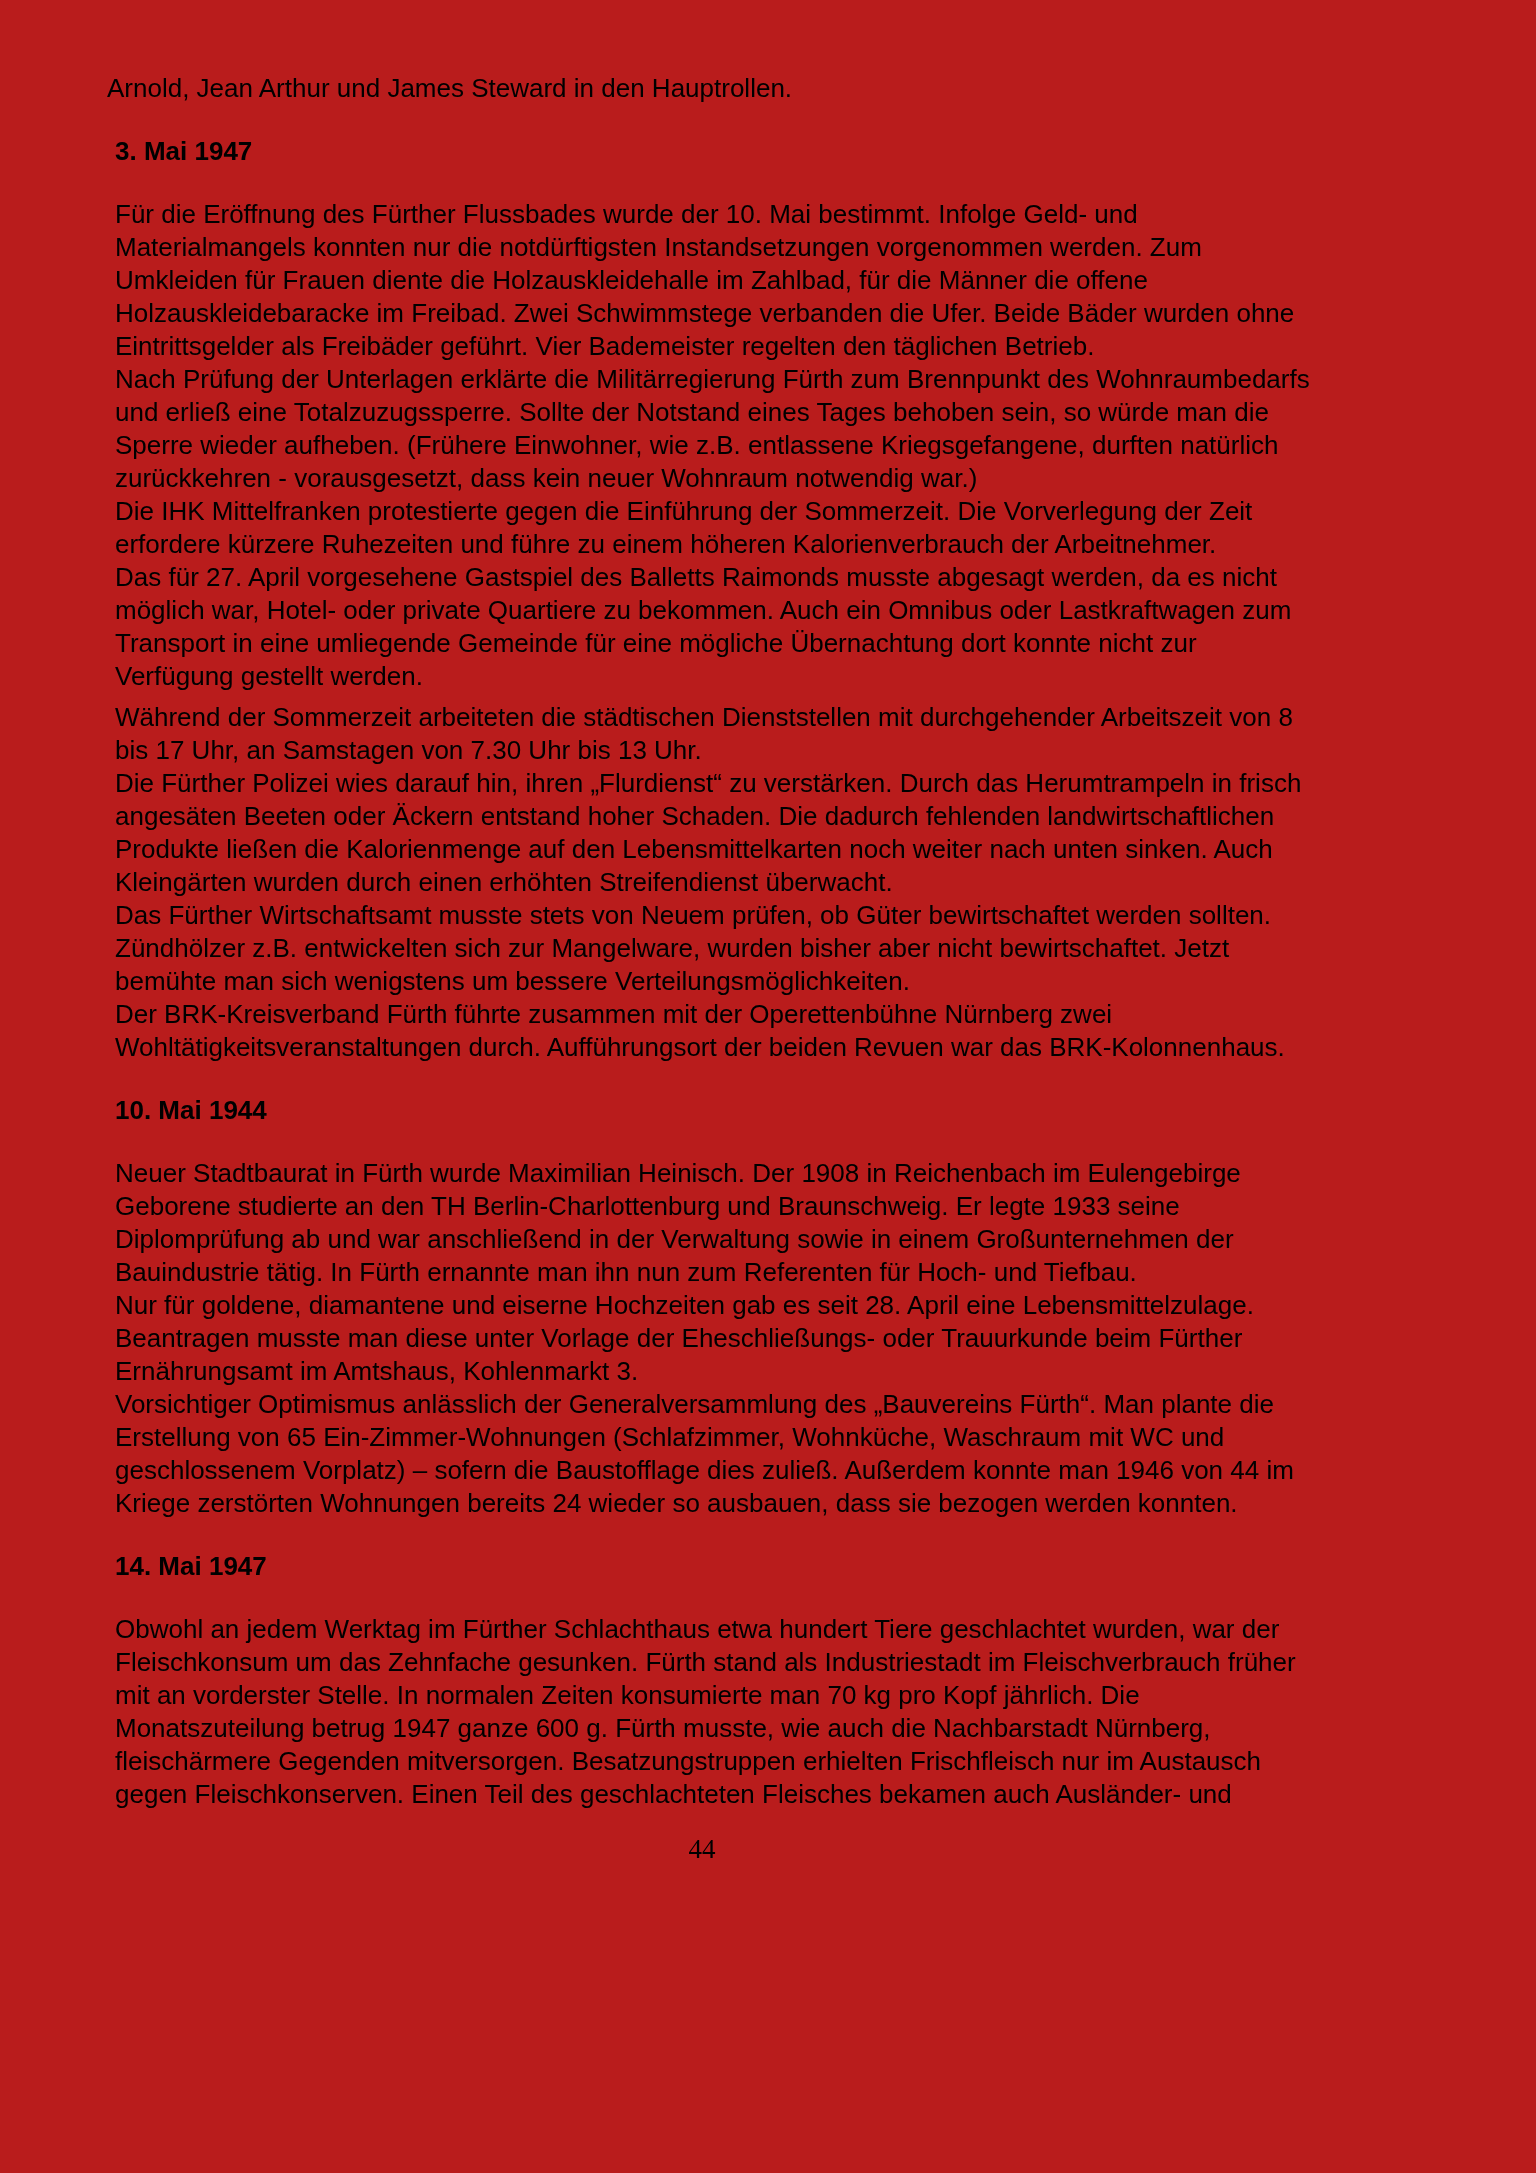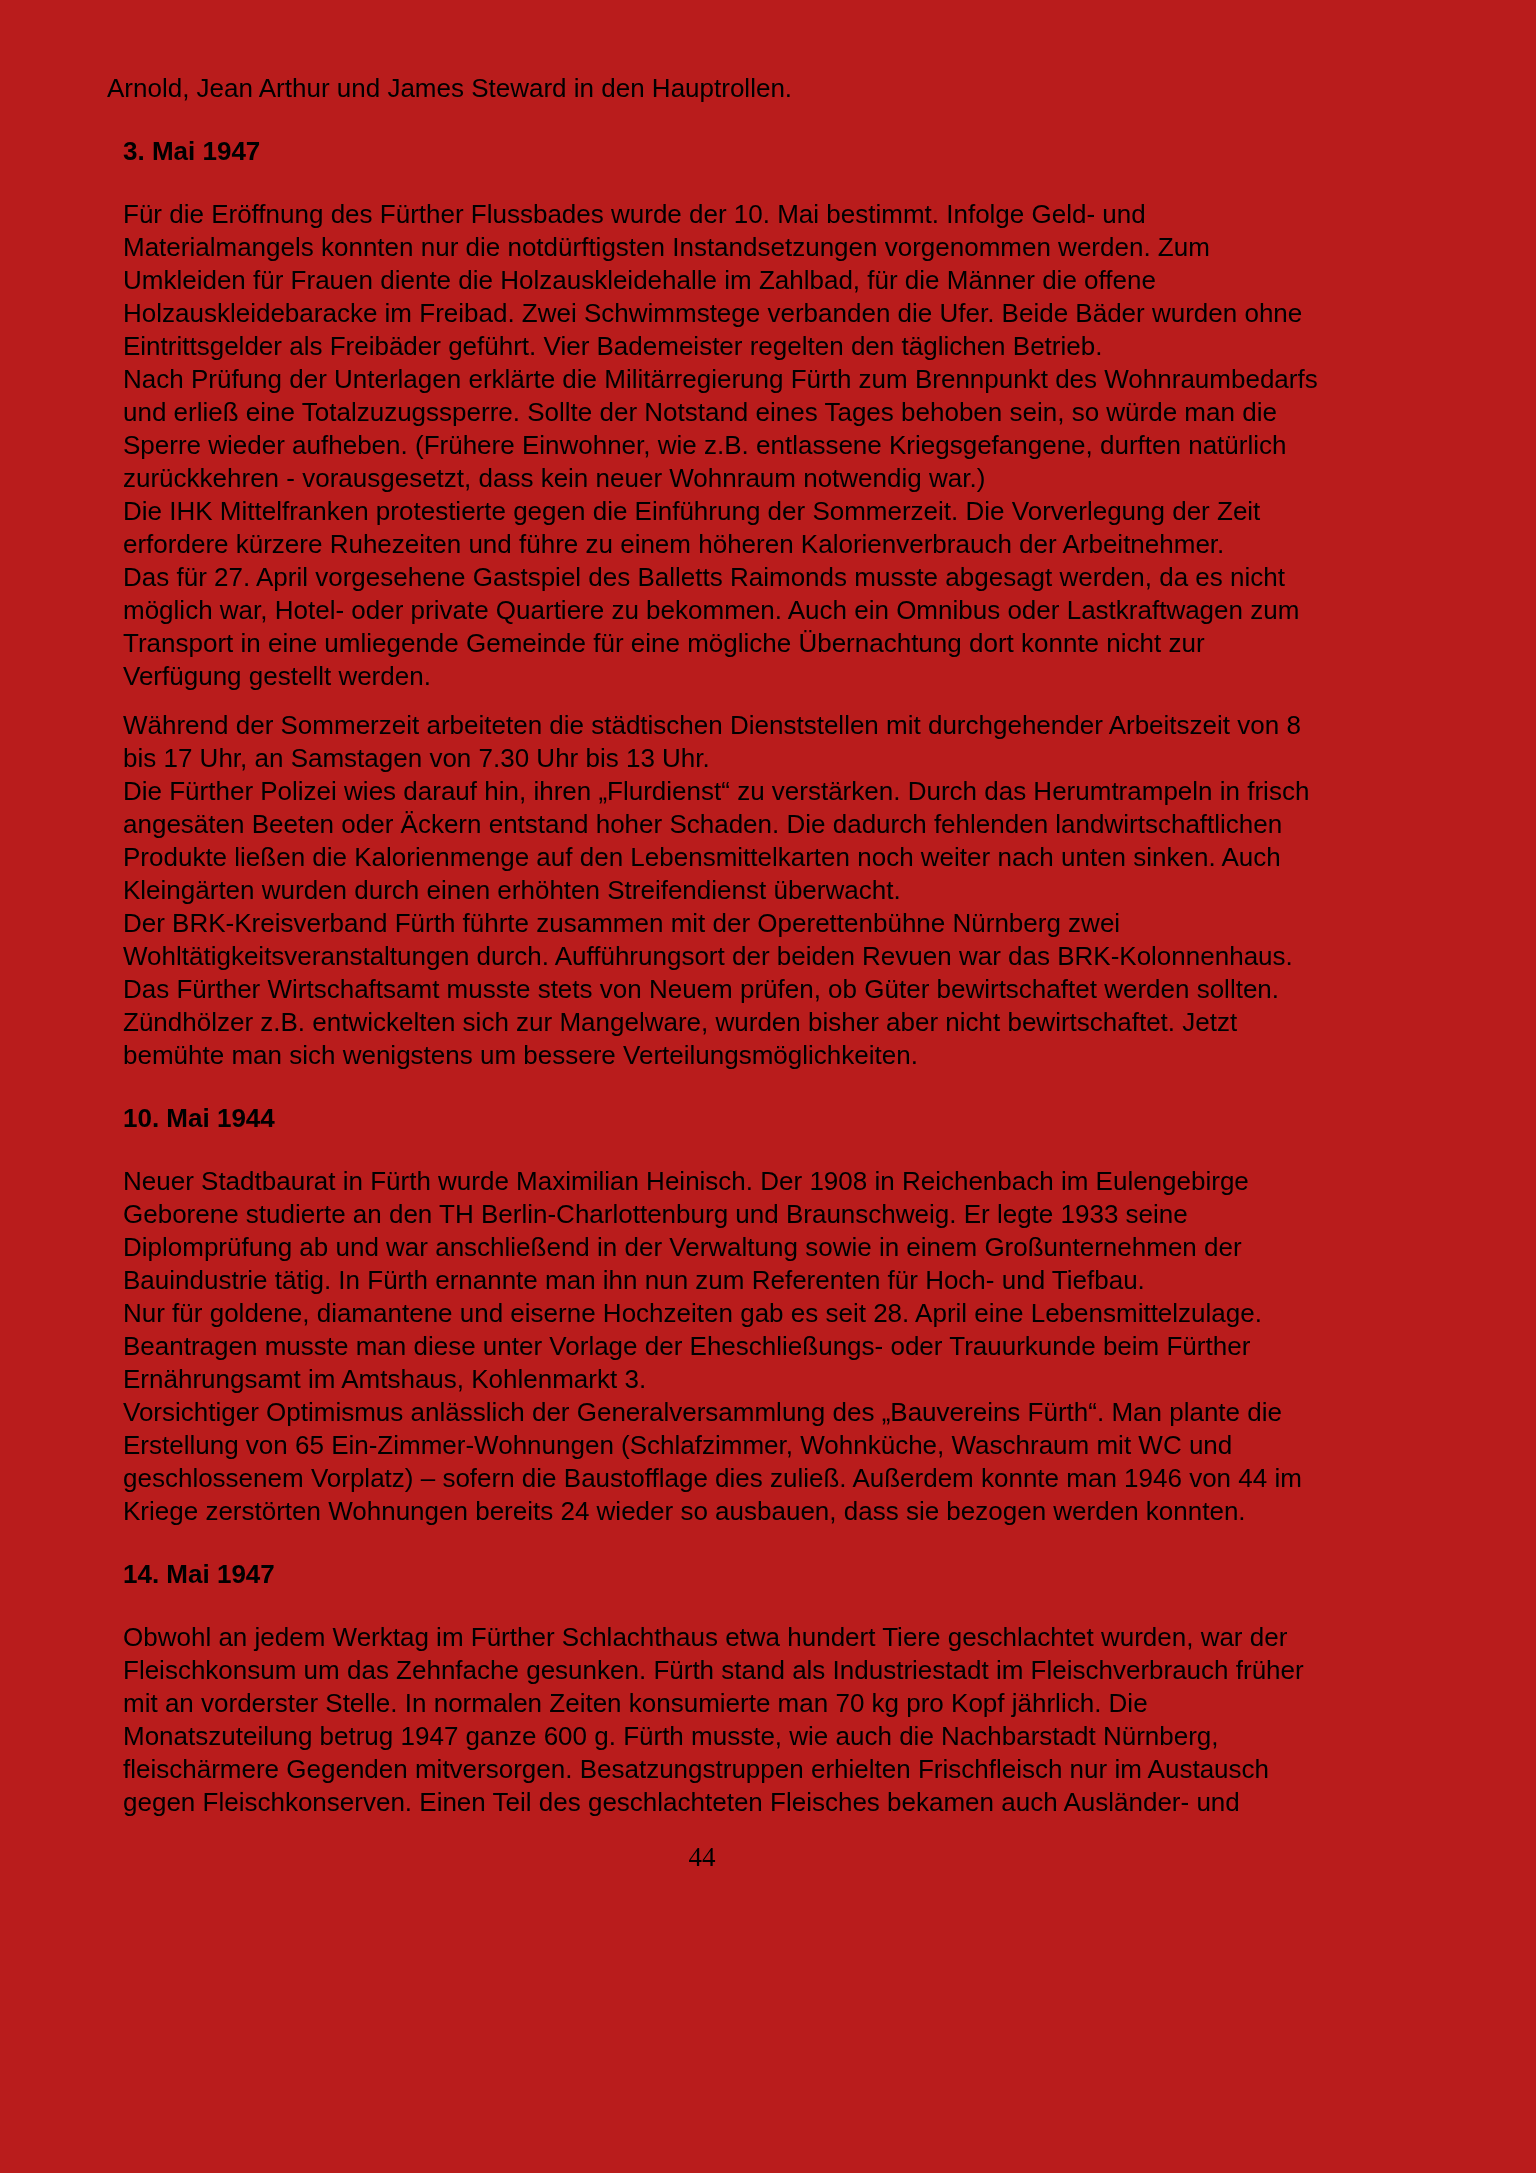--- a/index.html
+++ b/index.html
@@ -25,21 +25,21 @@
     white-space: pre-line; 
   }
   .section-heading {
     margin: 30px 0;
     font-size: 26px;
     line-height: 33px;
     font-weight: bold;
     white-space: pre-line;
   }
   .doc-section {
-    margin: 16px;
+    margin: 8px;
     padding: 0;
   }
   .page-number {
     margin-top: 22px;
     width: 1190px;
     text-align: center;
     font-family: "Liberation Serif", "DejaVu Serif", serif;
     font-size: 27px;
     line-height: 33px;
     color: #000000;
@@ -71,25 +71,25 @@
 Verfügung gestellt werden.</p>
   </section>
 
   <section class="doc-section">
     <p class="para">Während der Sommerzeit arbeiteten die städtischen Dienststellen mit durchgehender Arbeitszeit von 8
 bis 17 Uhr, an Samstagen von 7.30 Uhr bis 13 Uhr.</p>
     <p class="para">Die Fürther Polizei wies darauf hin, ihren „Flurdienst“ zu verstärken. Durch das Herumtrampeln in frisch
 angesäten Beeten oder Äckern entstand hoher Schaden. Die dadurch fehlenden landwirtschaftlichen
 Produkte ließen die Kalorienmenge auf den Lebensmittelkarten noch weiter nach unten sinken. Auch
 Kleingärten wurden durch einen erhöhten Streifendienst überwacht.</p>
-    <p class="para">Der BRK-Kreisverband Fürth führte zusammen mit der Operettenbühne Nürnberg zwei
-Wohltätigkeitsveranstaltungen durch. Aufführungsort der beiden Revuen war das BRK-Kolonnenhaus.</p>
     <p class="para">Das Fürther Wirtschaftsamt musste stets von Neuem prüfen, ob Güter bewirtschaftet werden sollten.
 Zündhölzer z.B. entwickelten sich zur Mangelware, wurden bisher aber nicht bewirtschaftet. Jetzt
 bemühte man sich wenigstens um bessere Verteilungsmöglichkeiten.</p>
+    <p class="para">Der BRK-Kreisverband Fürth führte zusammen mit der Operettenbühne Nürnberg zwei
+Wohltätigkeitsveranstaltungen durch. Aufführungsort der beiden Revuen war das BRK-Kolonnenhaus.</p>
   </section>
 
   <section class="doc-section">
     <h2 class="section-heading">10. Mai 1944</h2>
     <p class="para">Neuer Stadtbaurat in Fürth wurde Maximilian Heinisch. Der 1908 in Reichenbach im Eulengebirge
 Geborene studierte an den TH Berlin-Charlottenburg und Braunschweig. Er legte 1933 seine
 Diplomprüfung ab und war anschließend in der Verwaltung sowie in einem Großunternehmen der
 Bauindustrie tätig. In Fürth ernannte man ihn nun zum Referenten für Hoch- und Tiefbau.</p>
     <p class="para">Nur für goldene, diamantene und eiserne Hochzeiten gab es seit 28. April eine Lebensmittelzulage.
 Beantragen musste man diese unter Vorlage der Eheschließungs- oder Trauurkunde beim Fürther

